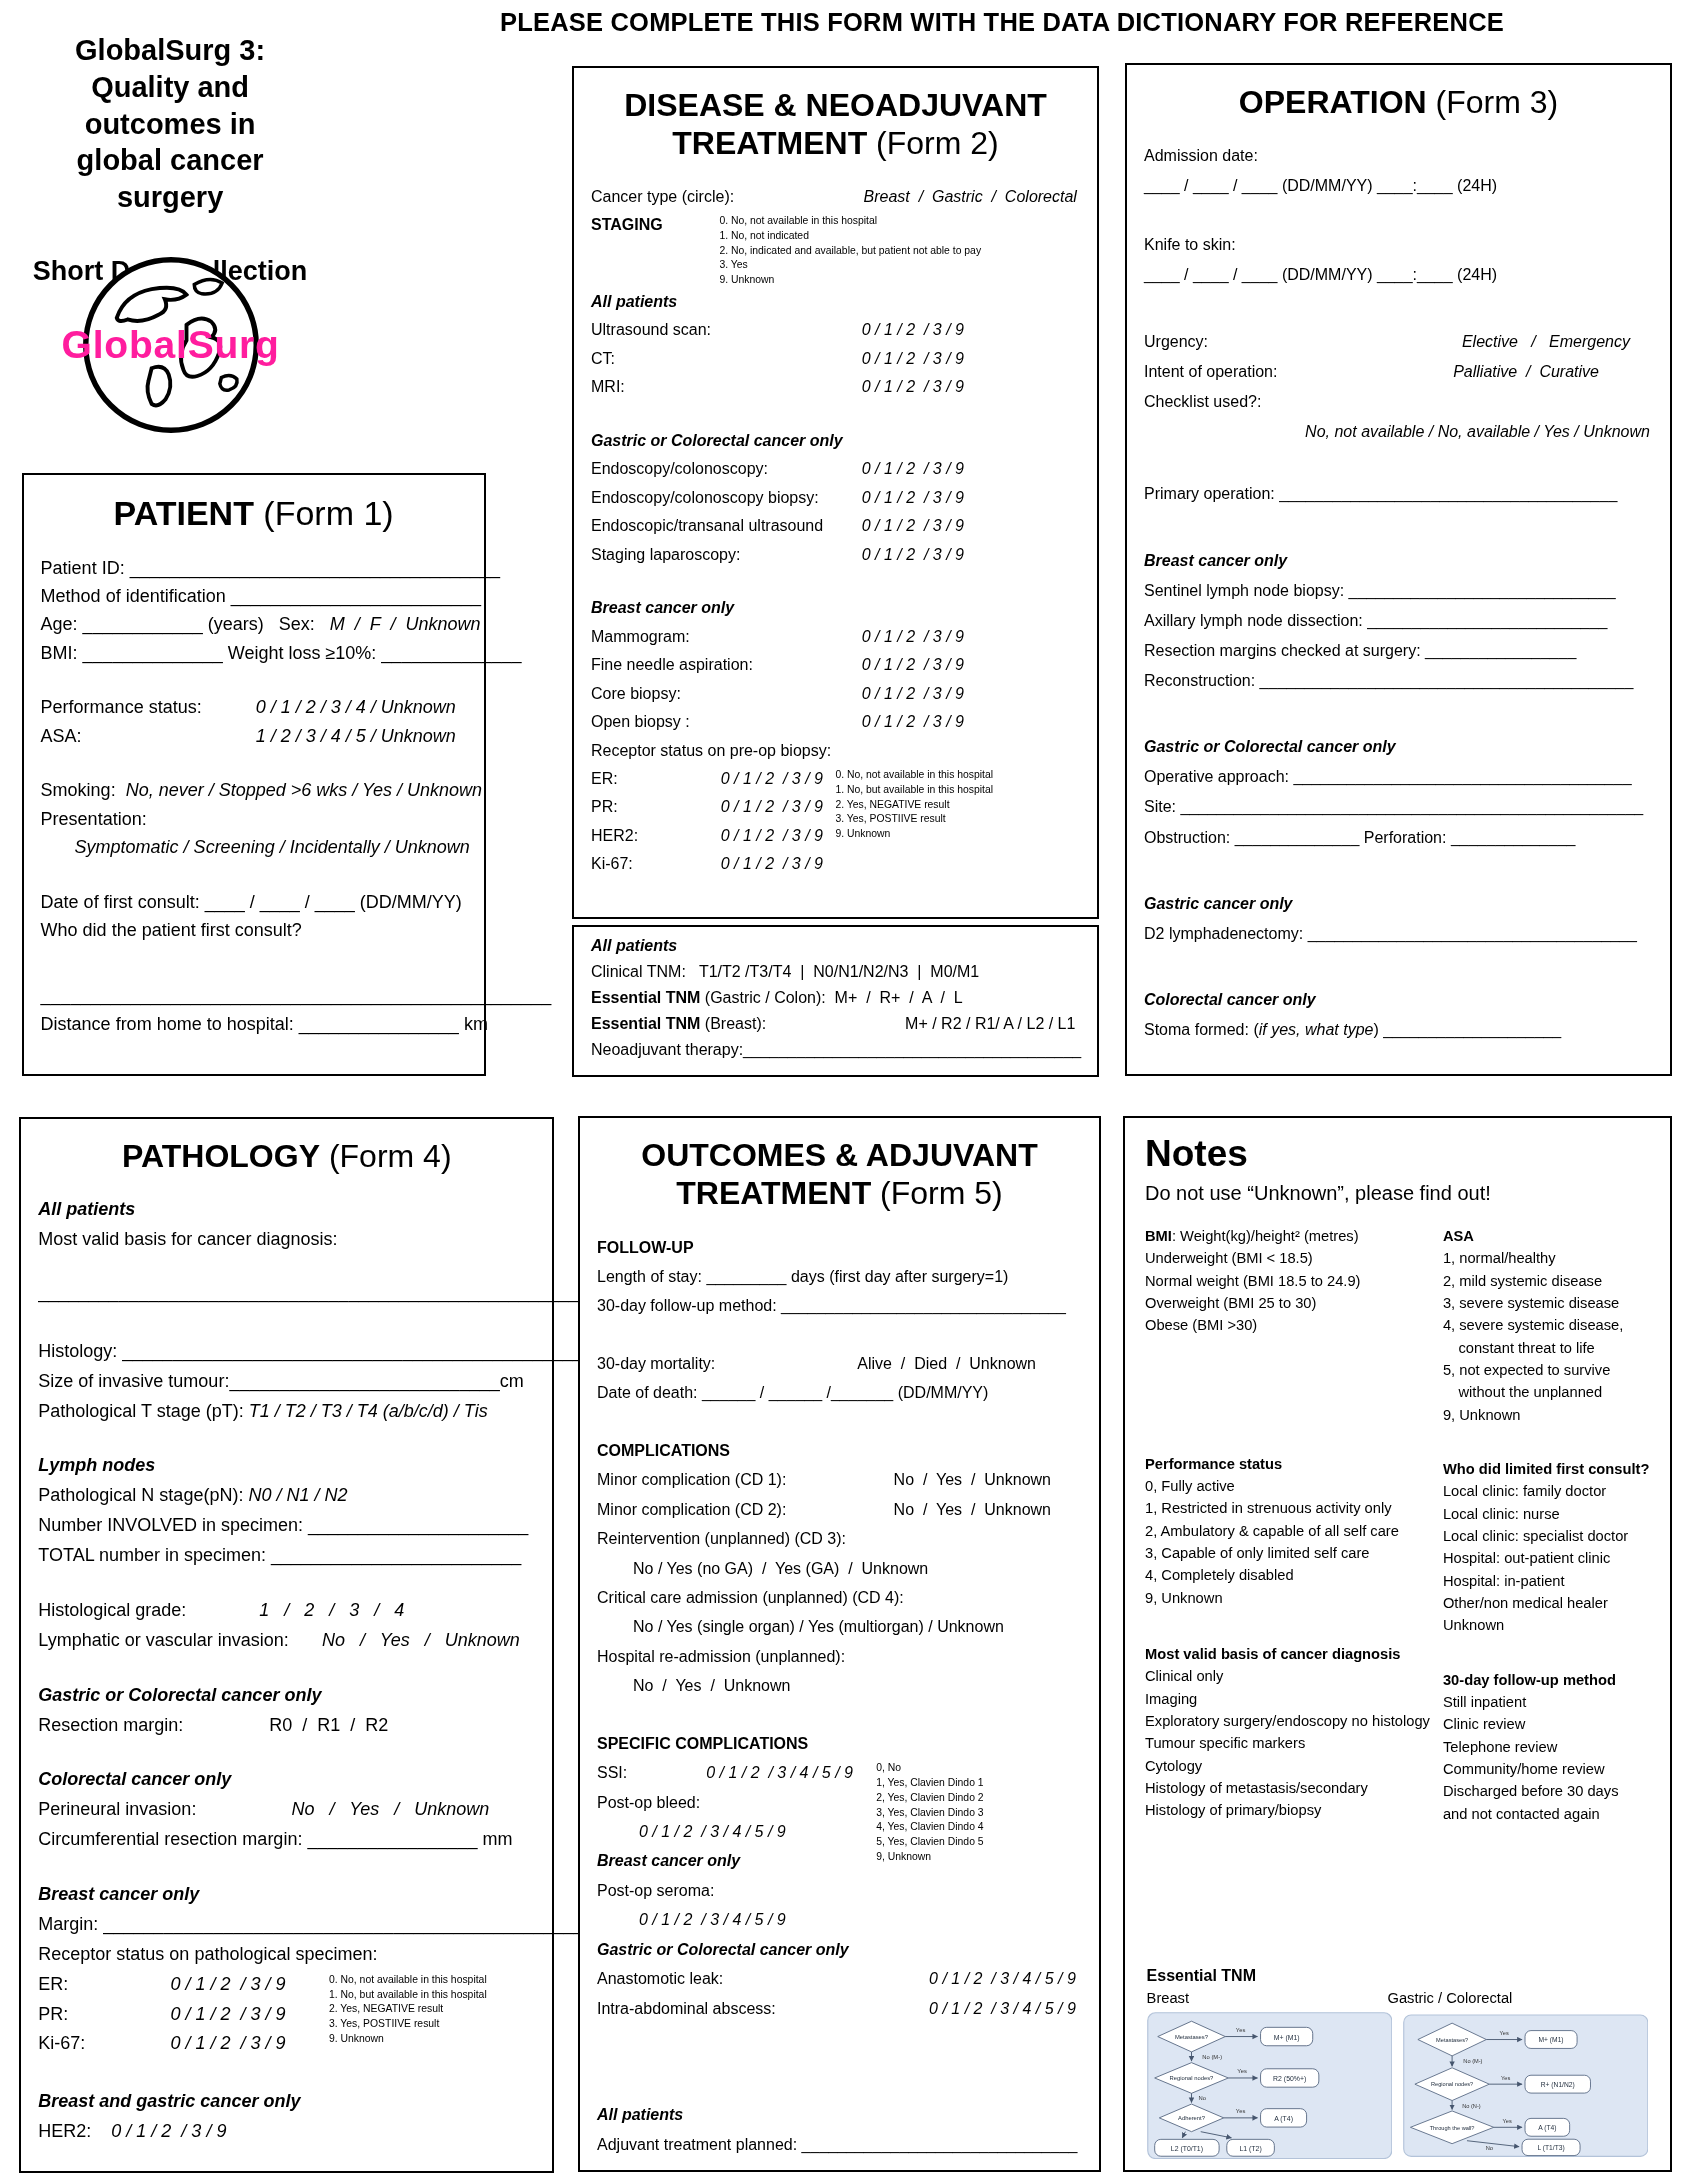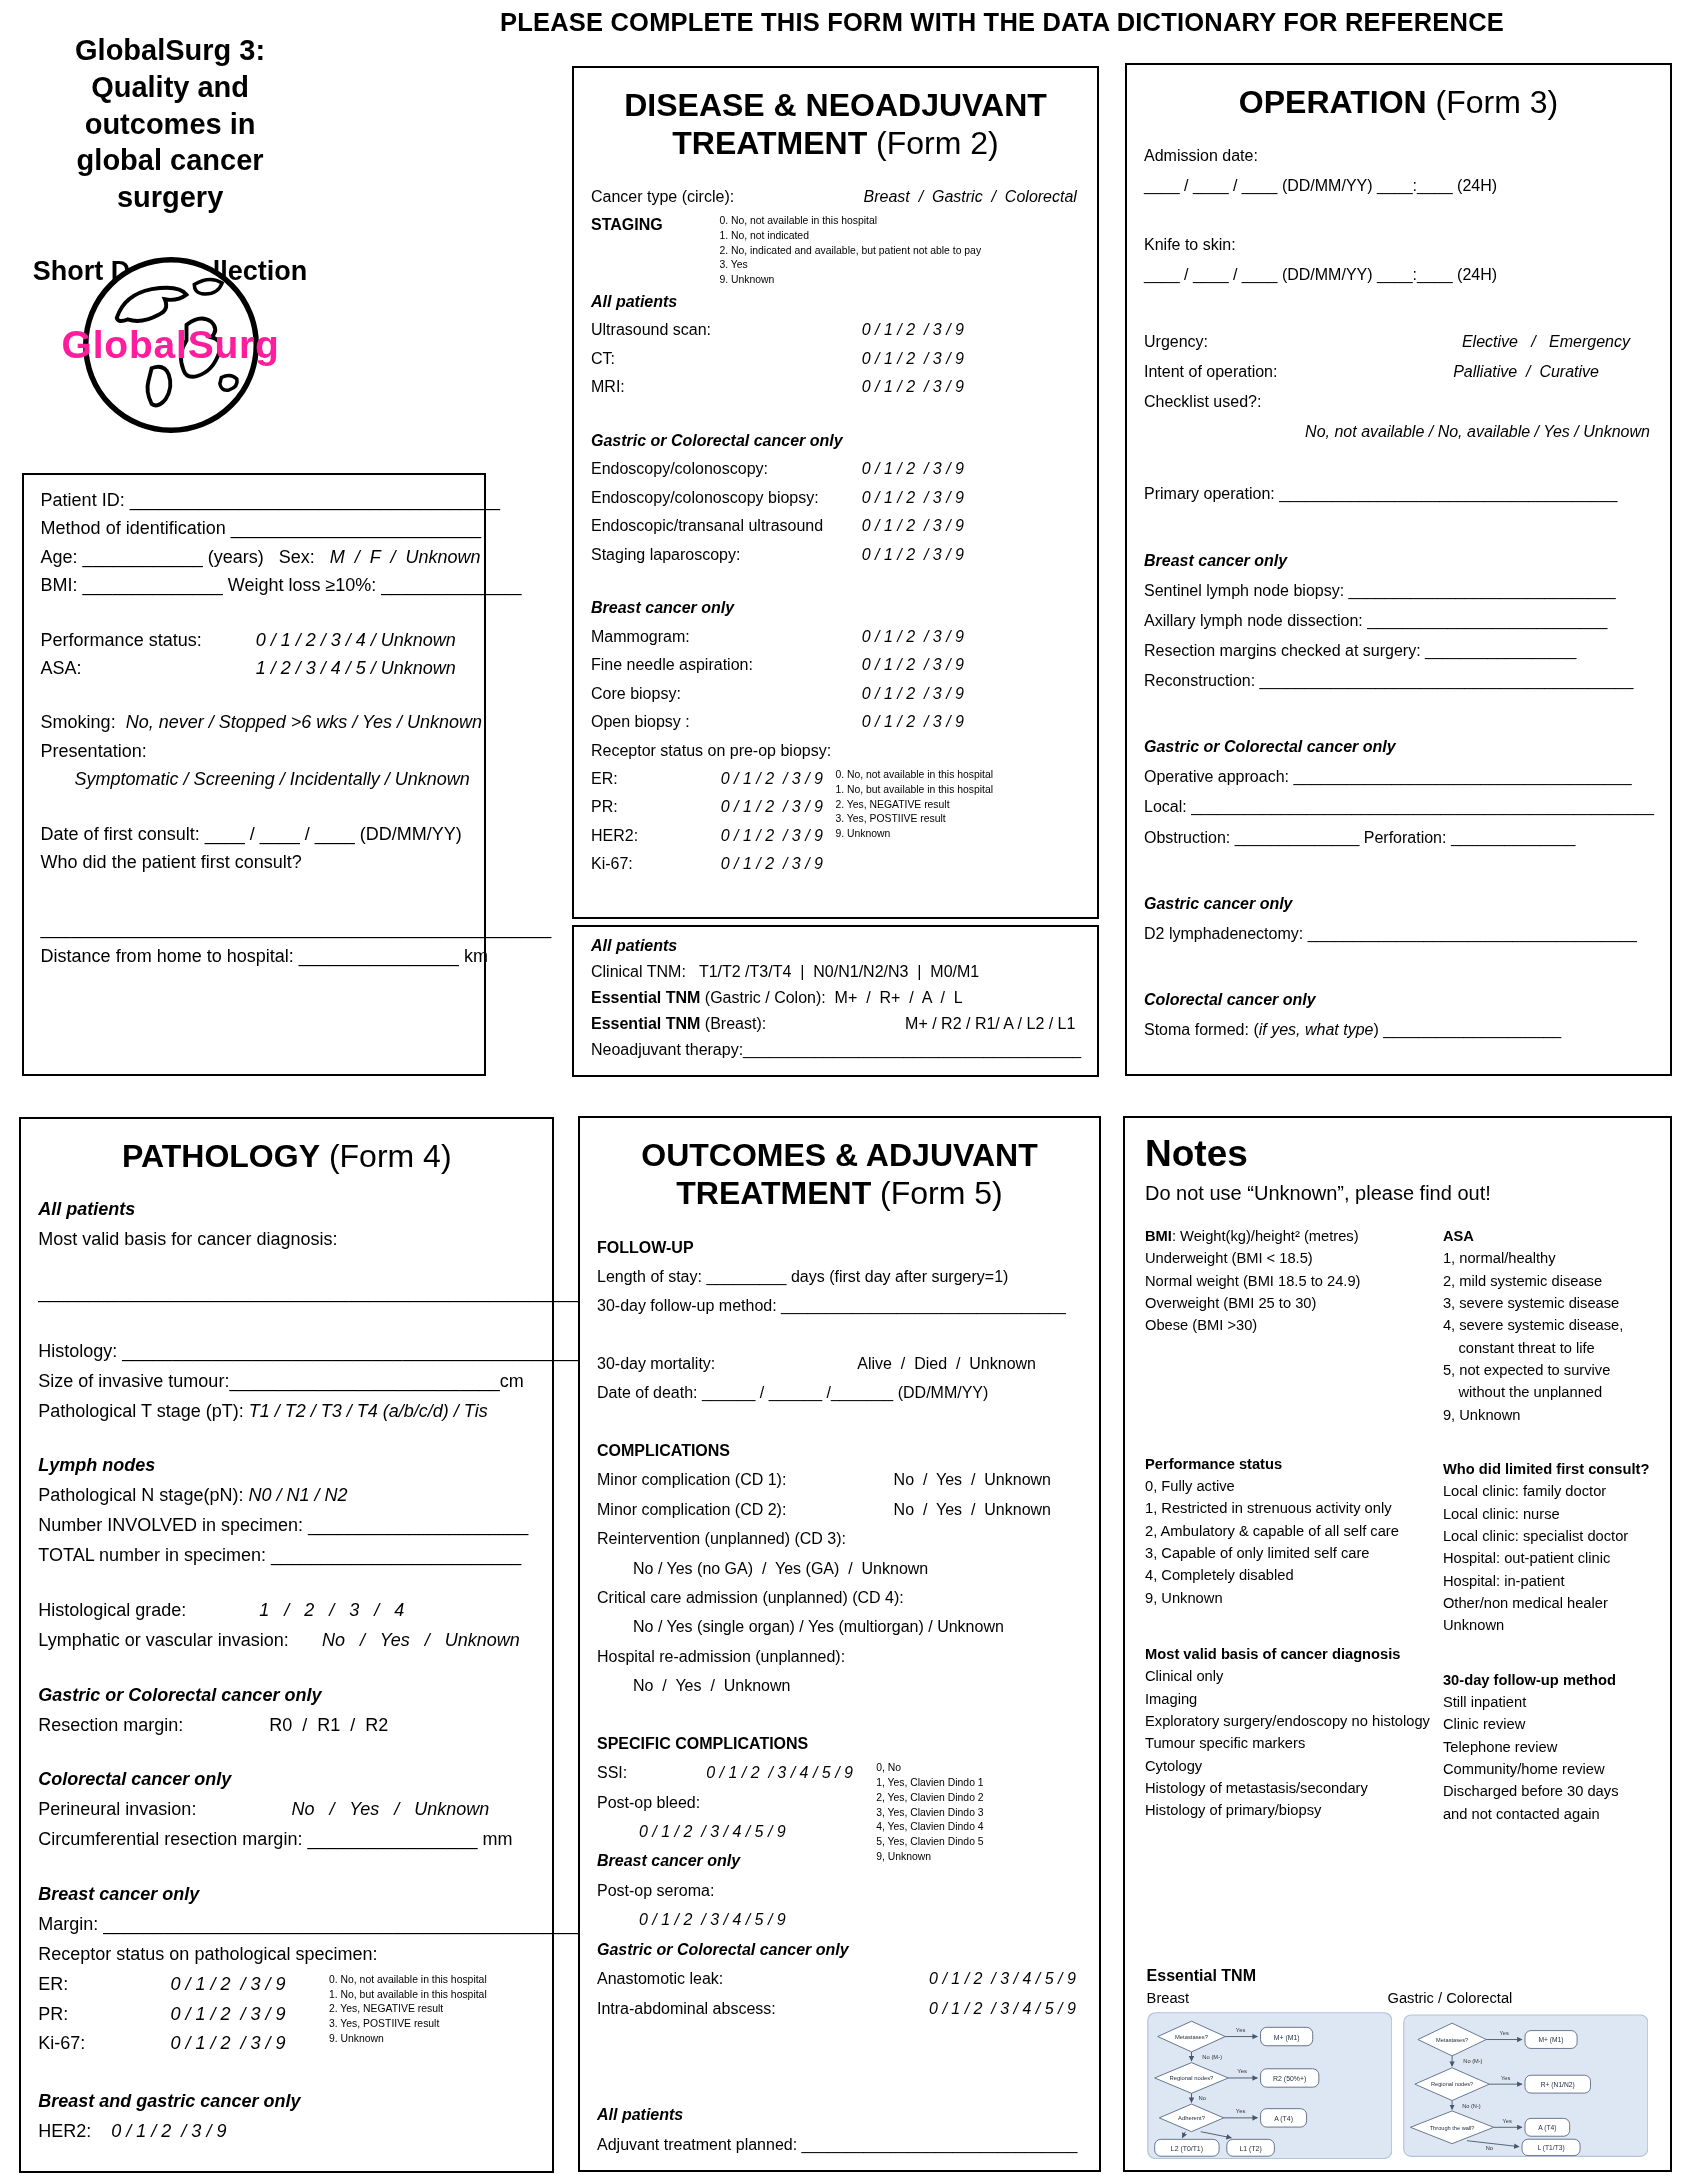--- a/index.html
+++ b/index.html
@@ -90,20 +90,21 @@
         <path d="M140,94 q18,-14 32,-4 q10,10 0,20 q16,4 10,20 q-8,24 -28,30 q-14,4 -18,-8 q-8,-20 4,-38 z" fill="none" stroke="#000" stroke-width="5"></path>
         <path d="M95,150 q16,-6 22,8 q6,16 -4,32 q-10,12 -18,6 q-8,-16 -4,-30 z" fill="none" stroke="#000" stroke-width="5"></path>
         <path d="M185,162 q12,-6 20,2 q2,10 -10,14 q-10,2 -12,-8 z" fill="none" stroke="#000" stroke-width="4.5"></path>
       </svg>
       <div class="logo-text">GlobalSurg</div>
     </div>
     <a href="#" class="mh-link">globalsurg.org/gs3</a>
   </div>
 
   <div class="box form1">
+    <div class="form-title"><span class="tb">PATIENT</span><span class="tn"> (Form 1)</span></div>
     <div class="rows">
         <div class="txt">Patient ID: _____________________________________</div>
         <div class="txt">Method of identification _________________________</div>
         <div class="txt"><span class="st-n">Age: ____________ (years)   Sex:   </span><span class="st-i">M  /  F  /  Unknown</span></div>
         <div class="txt">BMI: ______________ Weight loss ≥10%: ______________</div>
         <div class="gap" style="height: 26px;"></div>
         <div class="row-lr" style="padding-right: 10.8px;">
           <span class="l">Performance status:</span>
           <span class="r">0 / 1 / 2 / 3 / 4 / Unknown</span>
         </div>
@@ -259,21 +260,21 @@
         <div class="txt">Primary operation: ______________________________________</div>
         <div class="gap" style="height: 37px;"></div>
         <div class="sec">Breast cancer only</div>
         <div class="txt">Sentinel lymph node biopsy: ______________________________</div>
         <div class="txt">Axillary lymph node dissection: ___________________________</div>
         <div class="txt">Resection margins checked at surgery: _________________</div>
         <div class="txt">Reconstruction: __________________________________________</div>
         <div class="gap" style="height: 36px;"></div>
         <div class="sec">Gastric or Colorectal cancer only</div>
         <div class="txt">Operative approach: ______________________________________</div>
-        <div class="txt">Local: ____________________________________________________</div>
+        <div class="txt">Site: ____________________________________________________</div>
         <div class="txt">Obstruction: ______________ Perforation: ______________</div>
         <div class="gap" style="height: 36px;"></div>
         <div class="sec">Gastric cancer only</div>
         <div class="txt">D2 lymphadenectomy: _____________________________________</div>
         <div class="gap" style="height: 36px;"></div>
         <div class="sec">Colorectal cancer only</div>
         <div class="txt"><span class="st-n">Stoma formed: (</span><span class="st-i">if yes, what type</span><span class="st-n">) ____________________</span></div>
       </div>
   </div>
 

